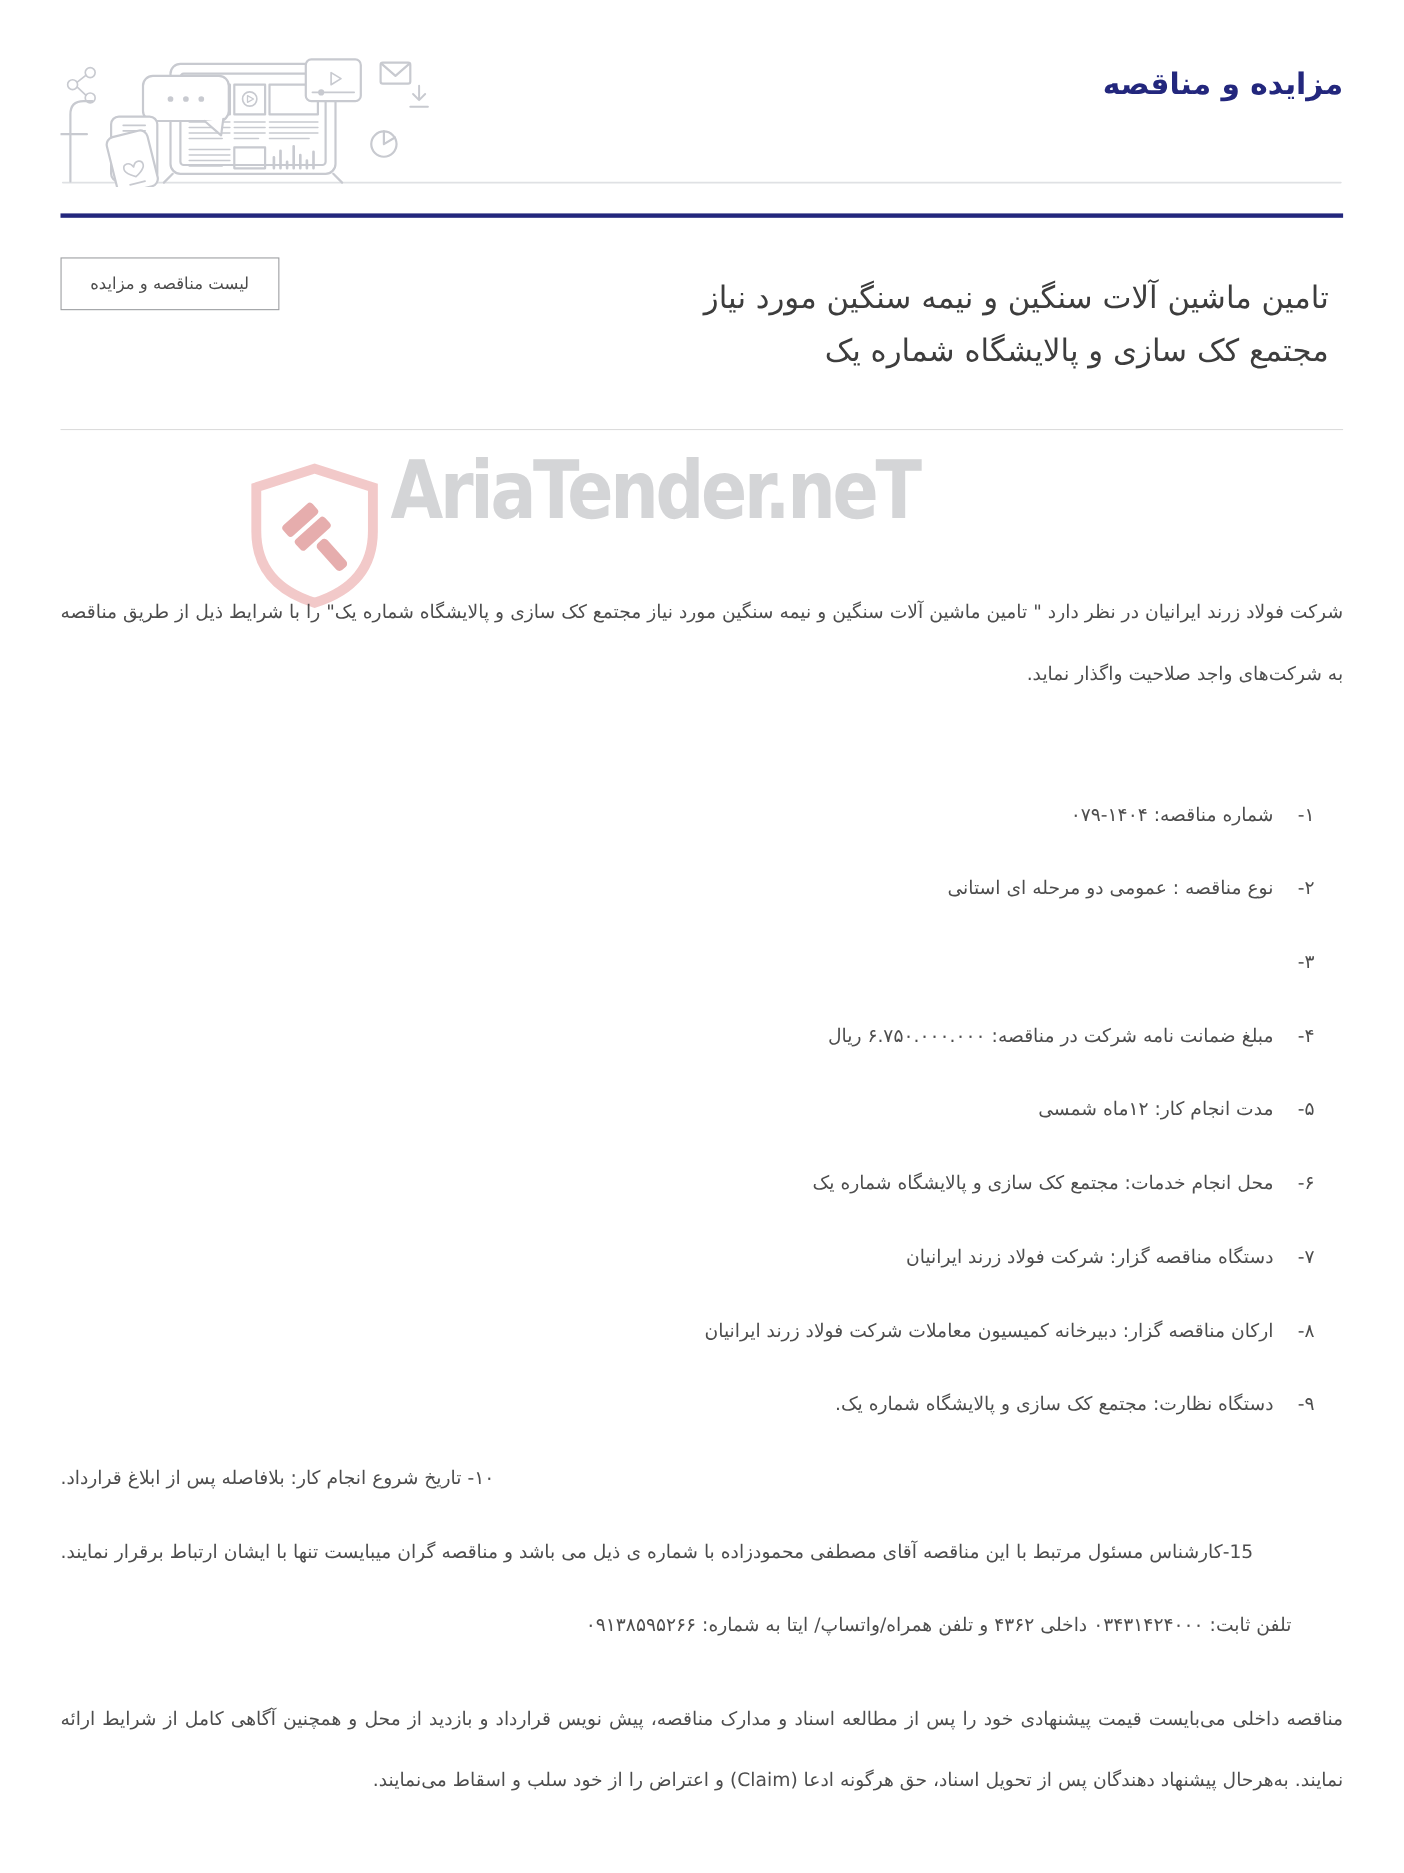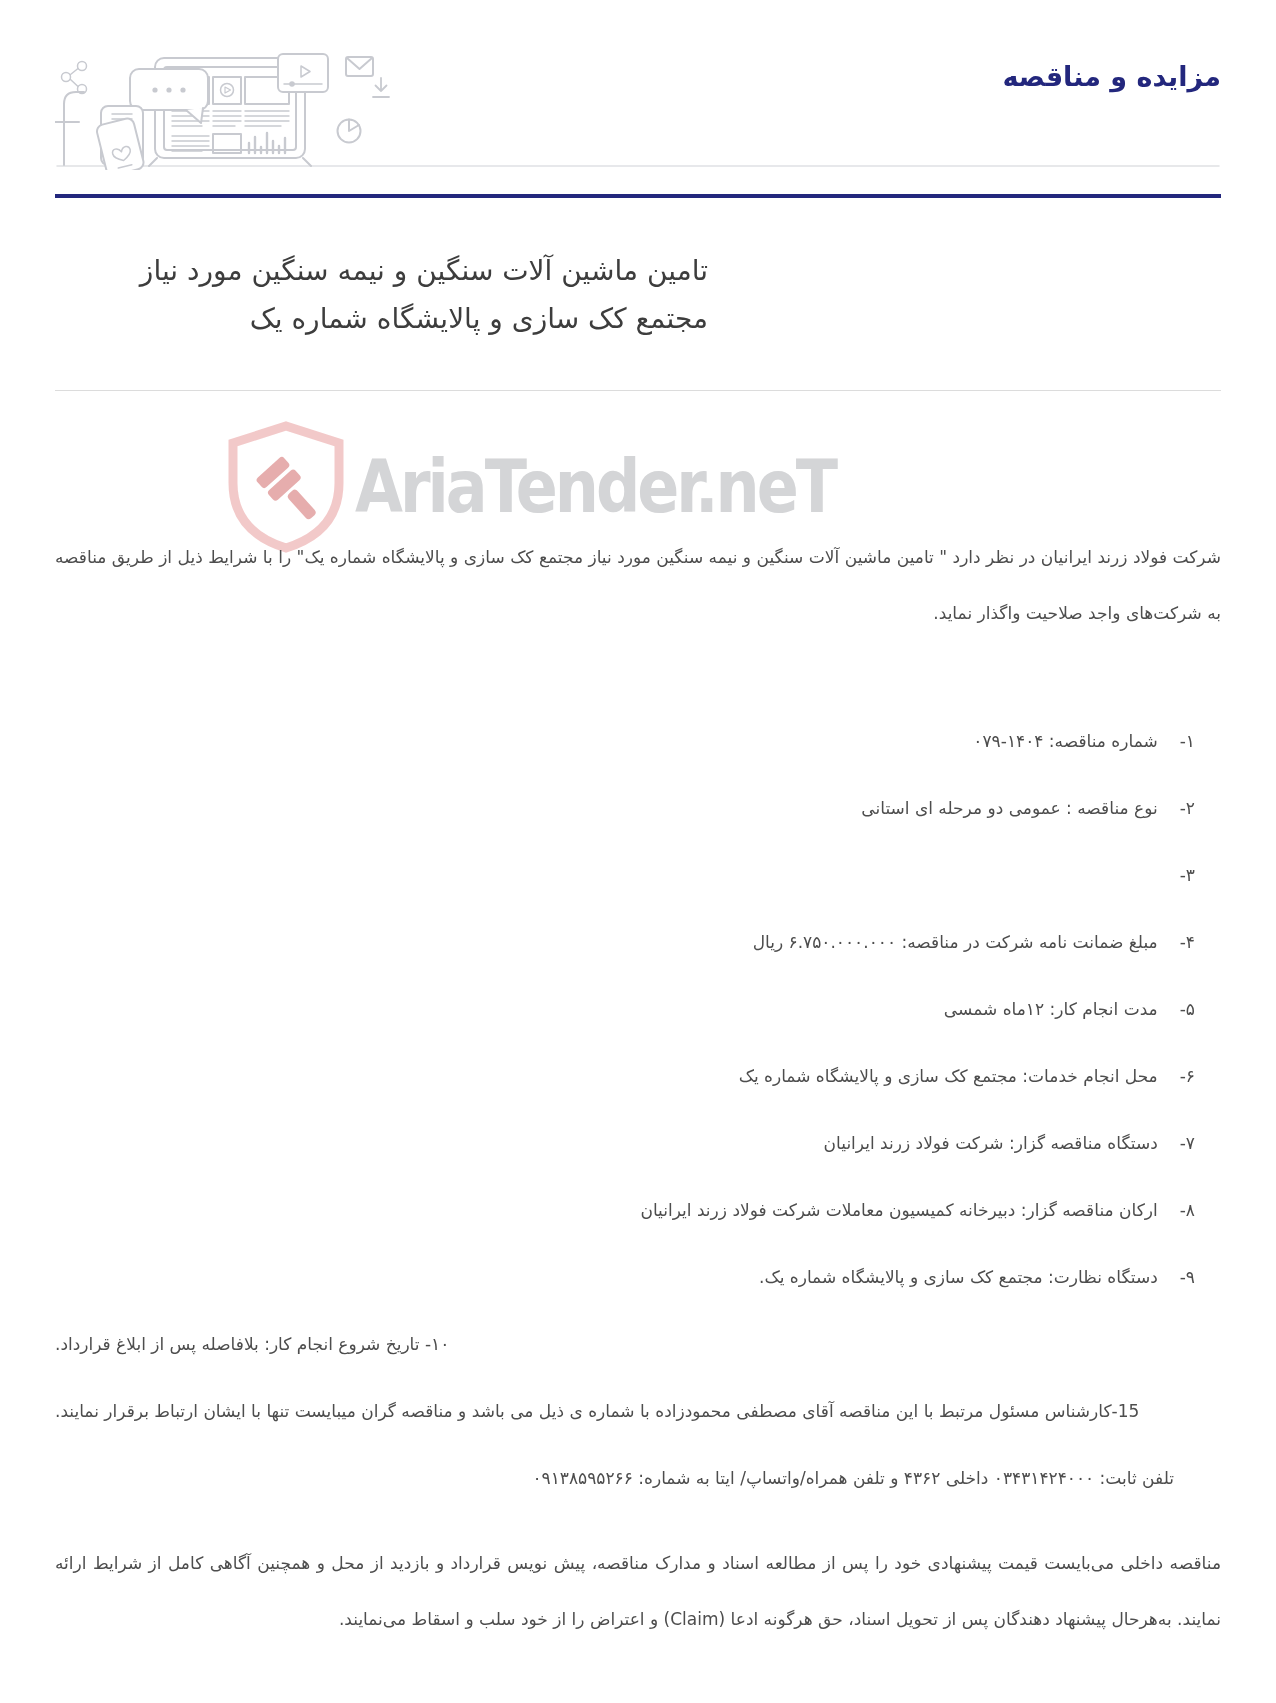--- a/index.html
+++ b/index.html
@@ -18,21 +18,21 @@
   .list-btn{background:#fff;border:1px solid #9d9fa2;color:#4b4b4b;font-family:"DejaVu Sans",sans-serif;
             font-size:15px;padding:14px 26px;direction:rtl;cursor:pointer;white-space:nowrap;}
   .article-title{margin:13px;font-size:28px;line-height:48px;font-weight:400;color:#3d3d3d;
                  direction:rtl;text-align:right;max-width:640px;}
   .thin-rule{height:1px;background:#dcdcdc;margin-top:34px;}
 
   
   .wm{position:relative;height:132px;}
   .wm-sub{position:absolute;top:26px;left:0;right:116px;text-align:center;font-size:18px;
           color:#4a4a4a;direction:rtl;z-index:2;}
-  .wm-mark{position:absolute;top:30px;left:172px;display:flex;align-items:center;gap:10px;z-index:0;}
+  .wm-mark{position:absolute;top:30px;left:172px;display:flex;gap:10px;z-index:0;}
   .wm-text{font-size:62px;font-weight:700;letter-spacing:-3px;line-height:1;color:#d4d5d7;
            transform:scaleY(1.18);transform-origin:left center;white-space:nowrap;}
 
   
   .intro{position:relative;z-index:1;margin:6px 0 0;font-size:17px;line-height:56px;
          direction:rtl;text-align:justify;color:#4d4d4d;}
   .clauses{margin-top:88px;}
   .clause{display:flex;direction:rtl;gap:22px;padding-right:26px;font-size:17px;line-height:24px;
           margin-bottom:43px;color:#4d4d4d;}
   .clause .num{white-space:nowrap;}
@@ -123,20 +123,21 @@
           <path d="M349 131 V119.5 M349 131 L359 125"></path>
         </g>
       </g>
     </svg>
     <h1 class="hero-title">مزایده و مناقصه</h1>
   </div>
 
   <div class="navy-rule"></div>
 
   <div class="title-row">
+    <button class="list-btn">لیست مناقصه و مزایده</button>
     <h2 class="article-title">تامین ماشین آلات سنگین و نیمه سنگین مورد نیاز مجتمع کک سازی و پالایشگاه شماره یک</h2>
   </div>
 
   <div class="thin-rule"></div>
 
   <div class="wm">
     <div class="wm-mark">
       <svg width="118" height="132" viewBox="0 0 118 132" aria-hidden="true" opacity="0.8">
         <path d="M59 5 L112 22 V62 C112 97 91 117 59 127 C27 117 6 97 6 62 V22 Z" fill="none" stroke="#f0bcbc" stroke-width="9"></path>
         <g transform="rotate(-42 59 66)" fill="#db8888" opacity="0.85">

